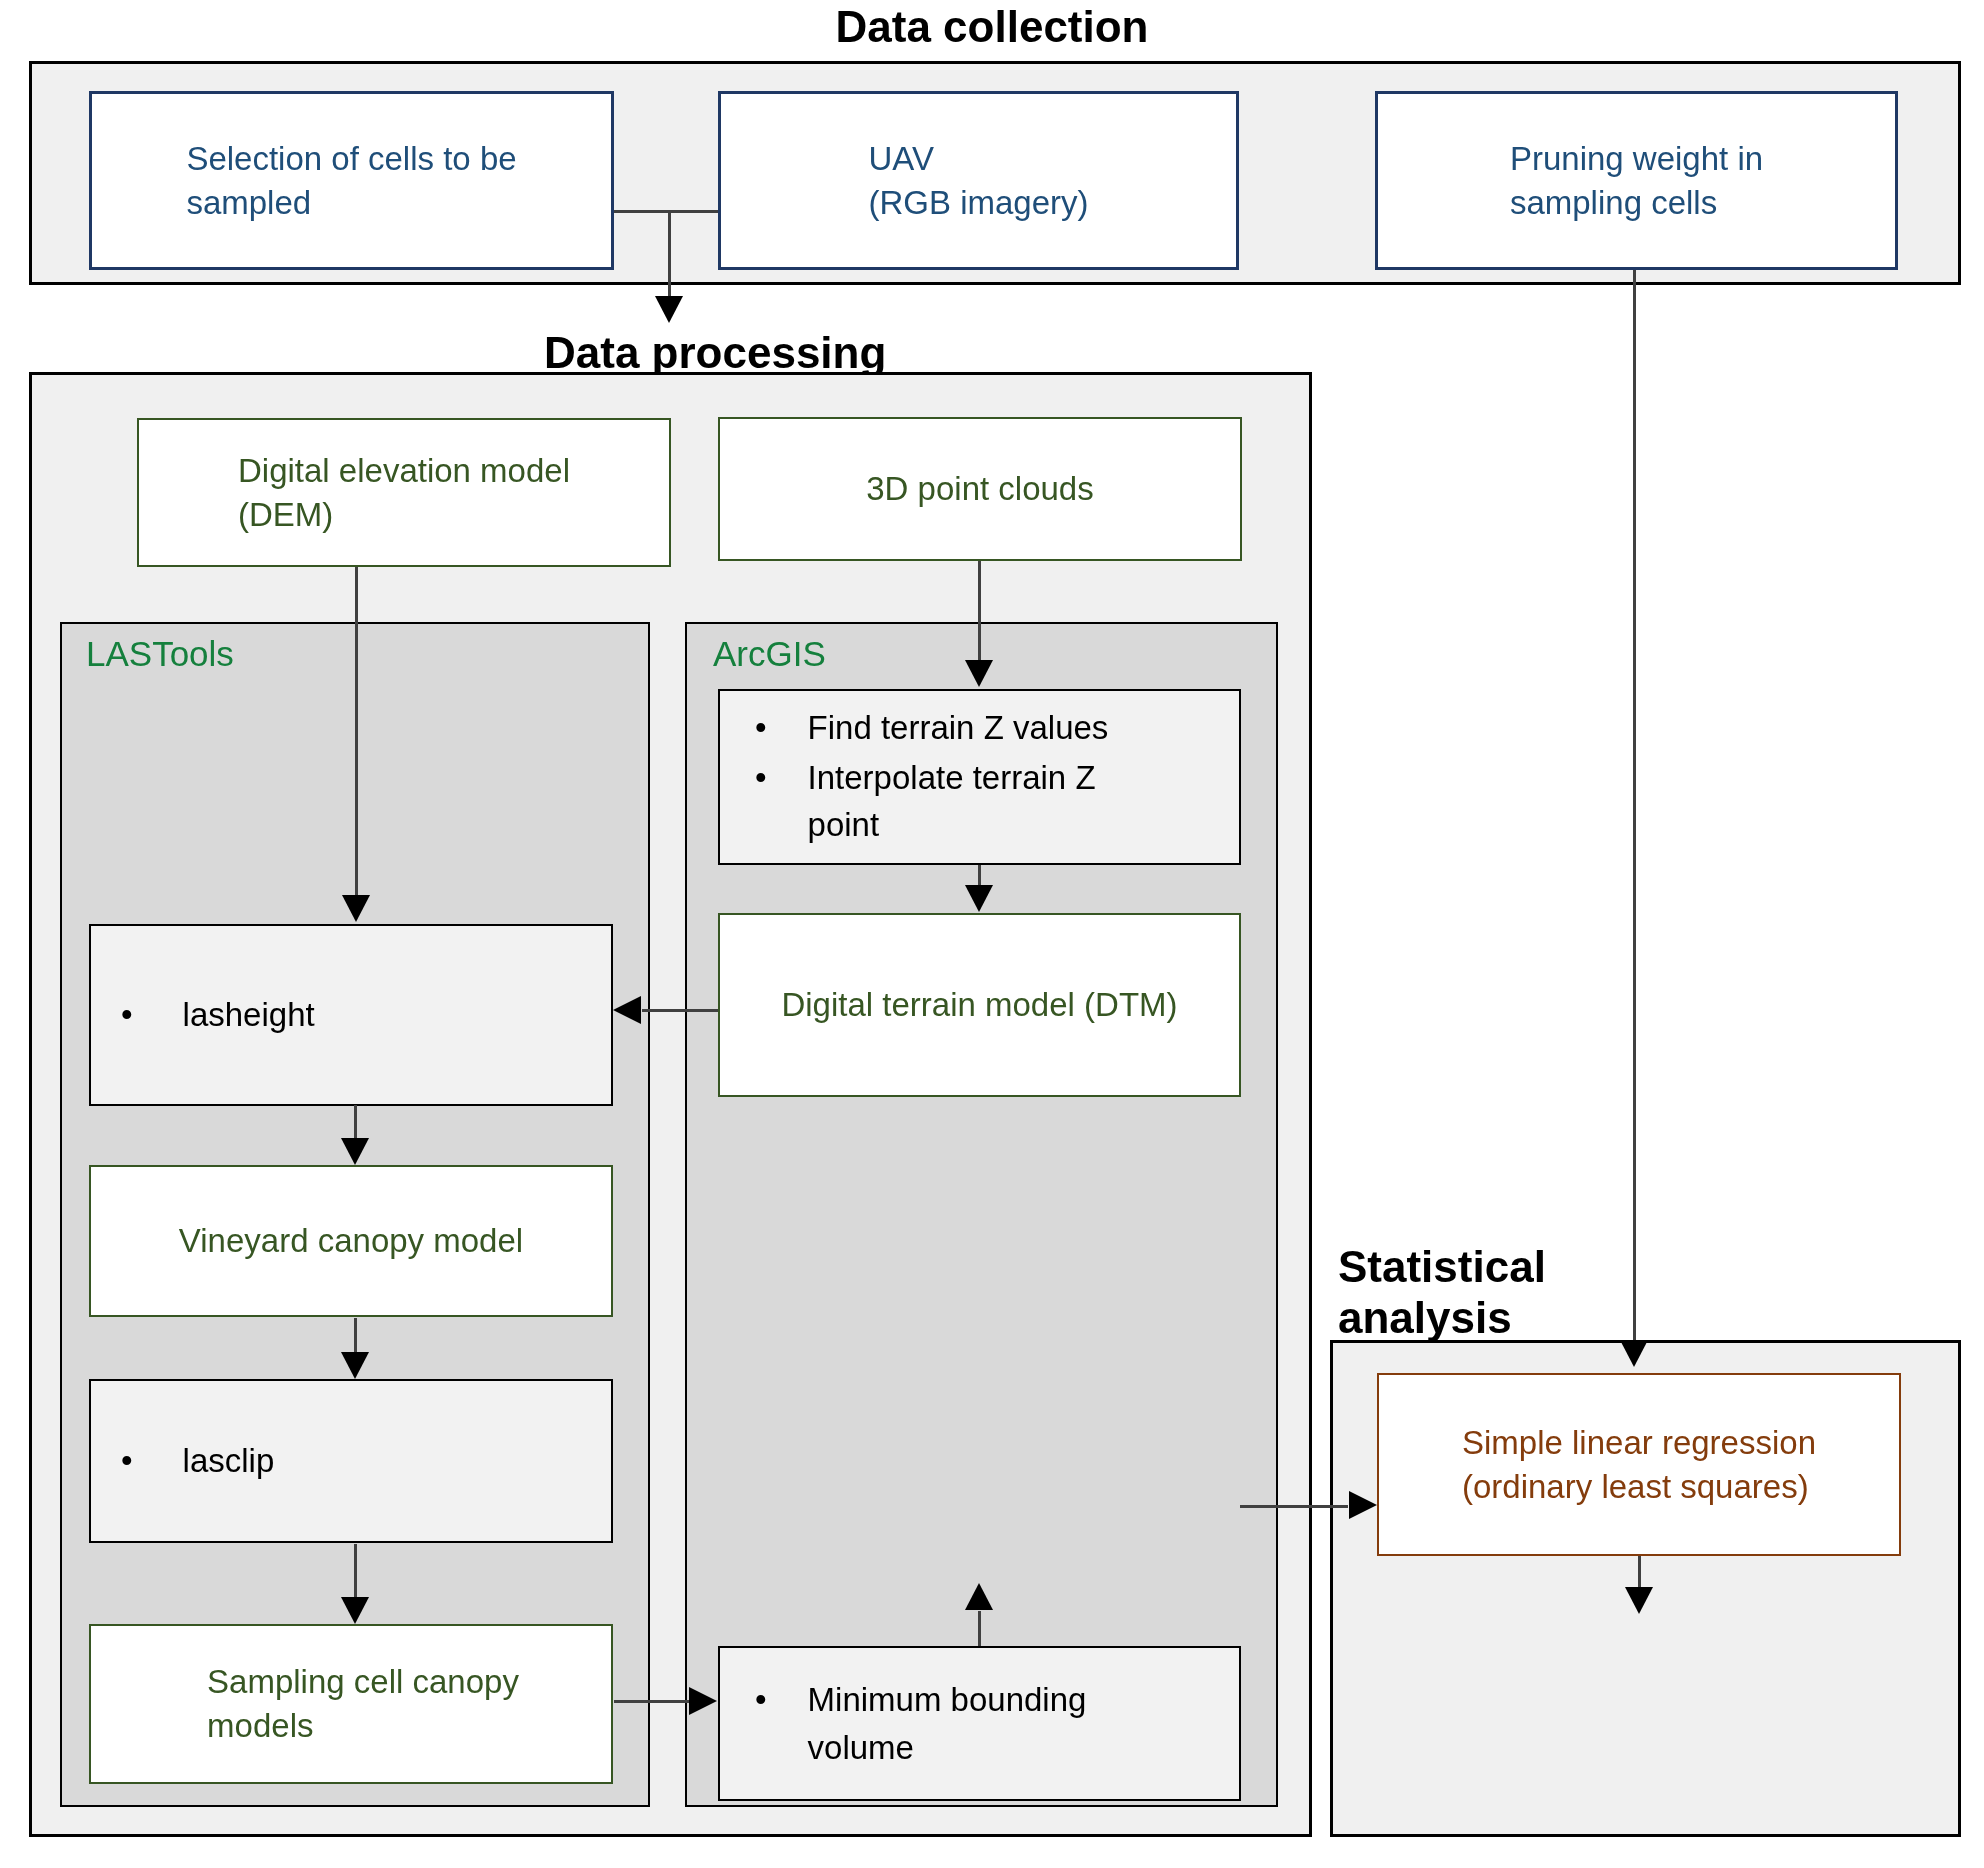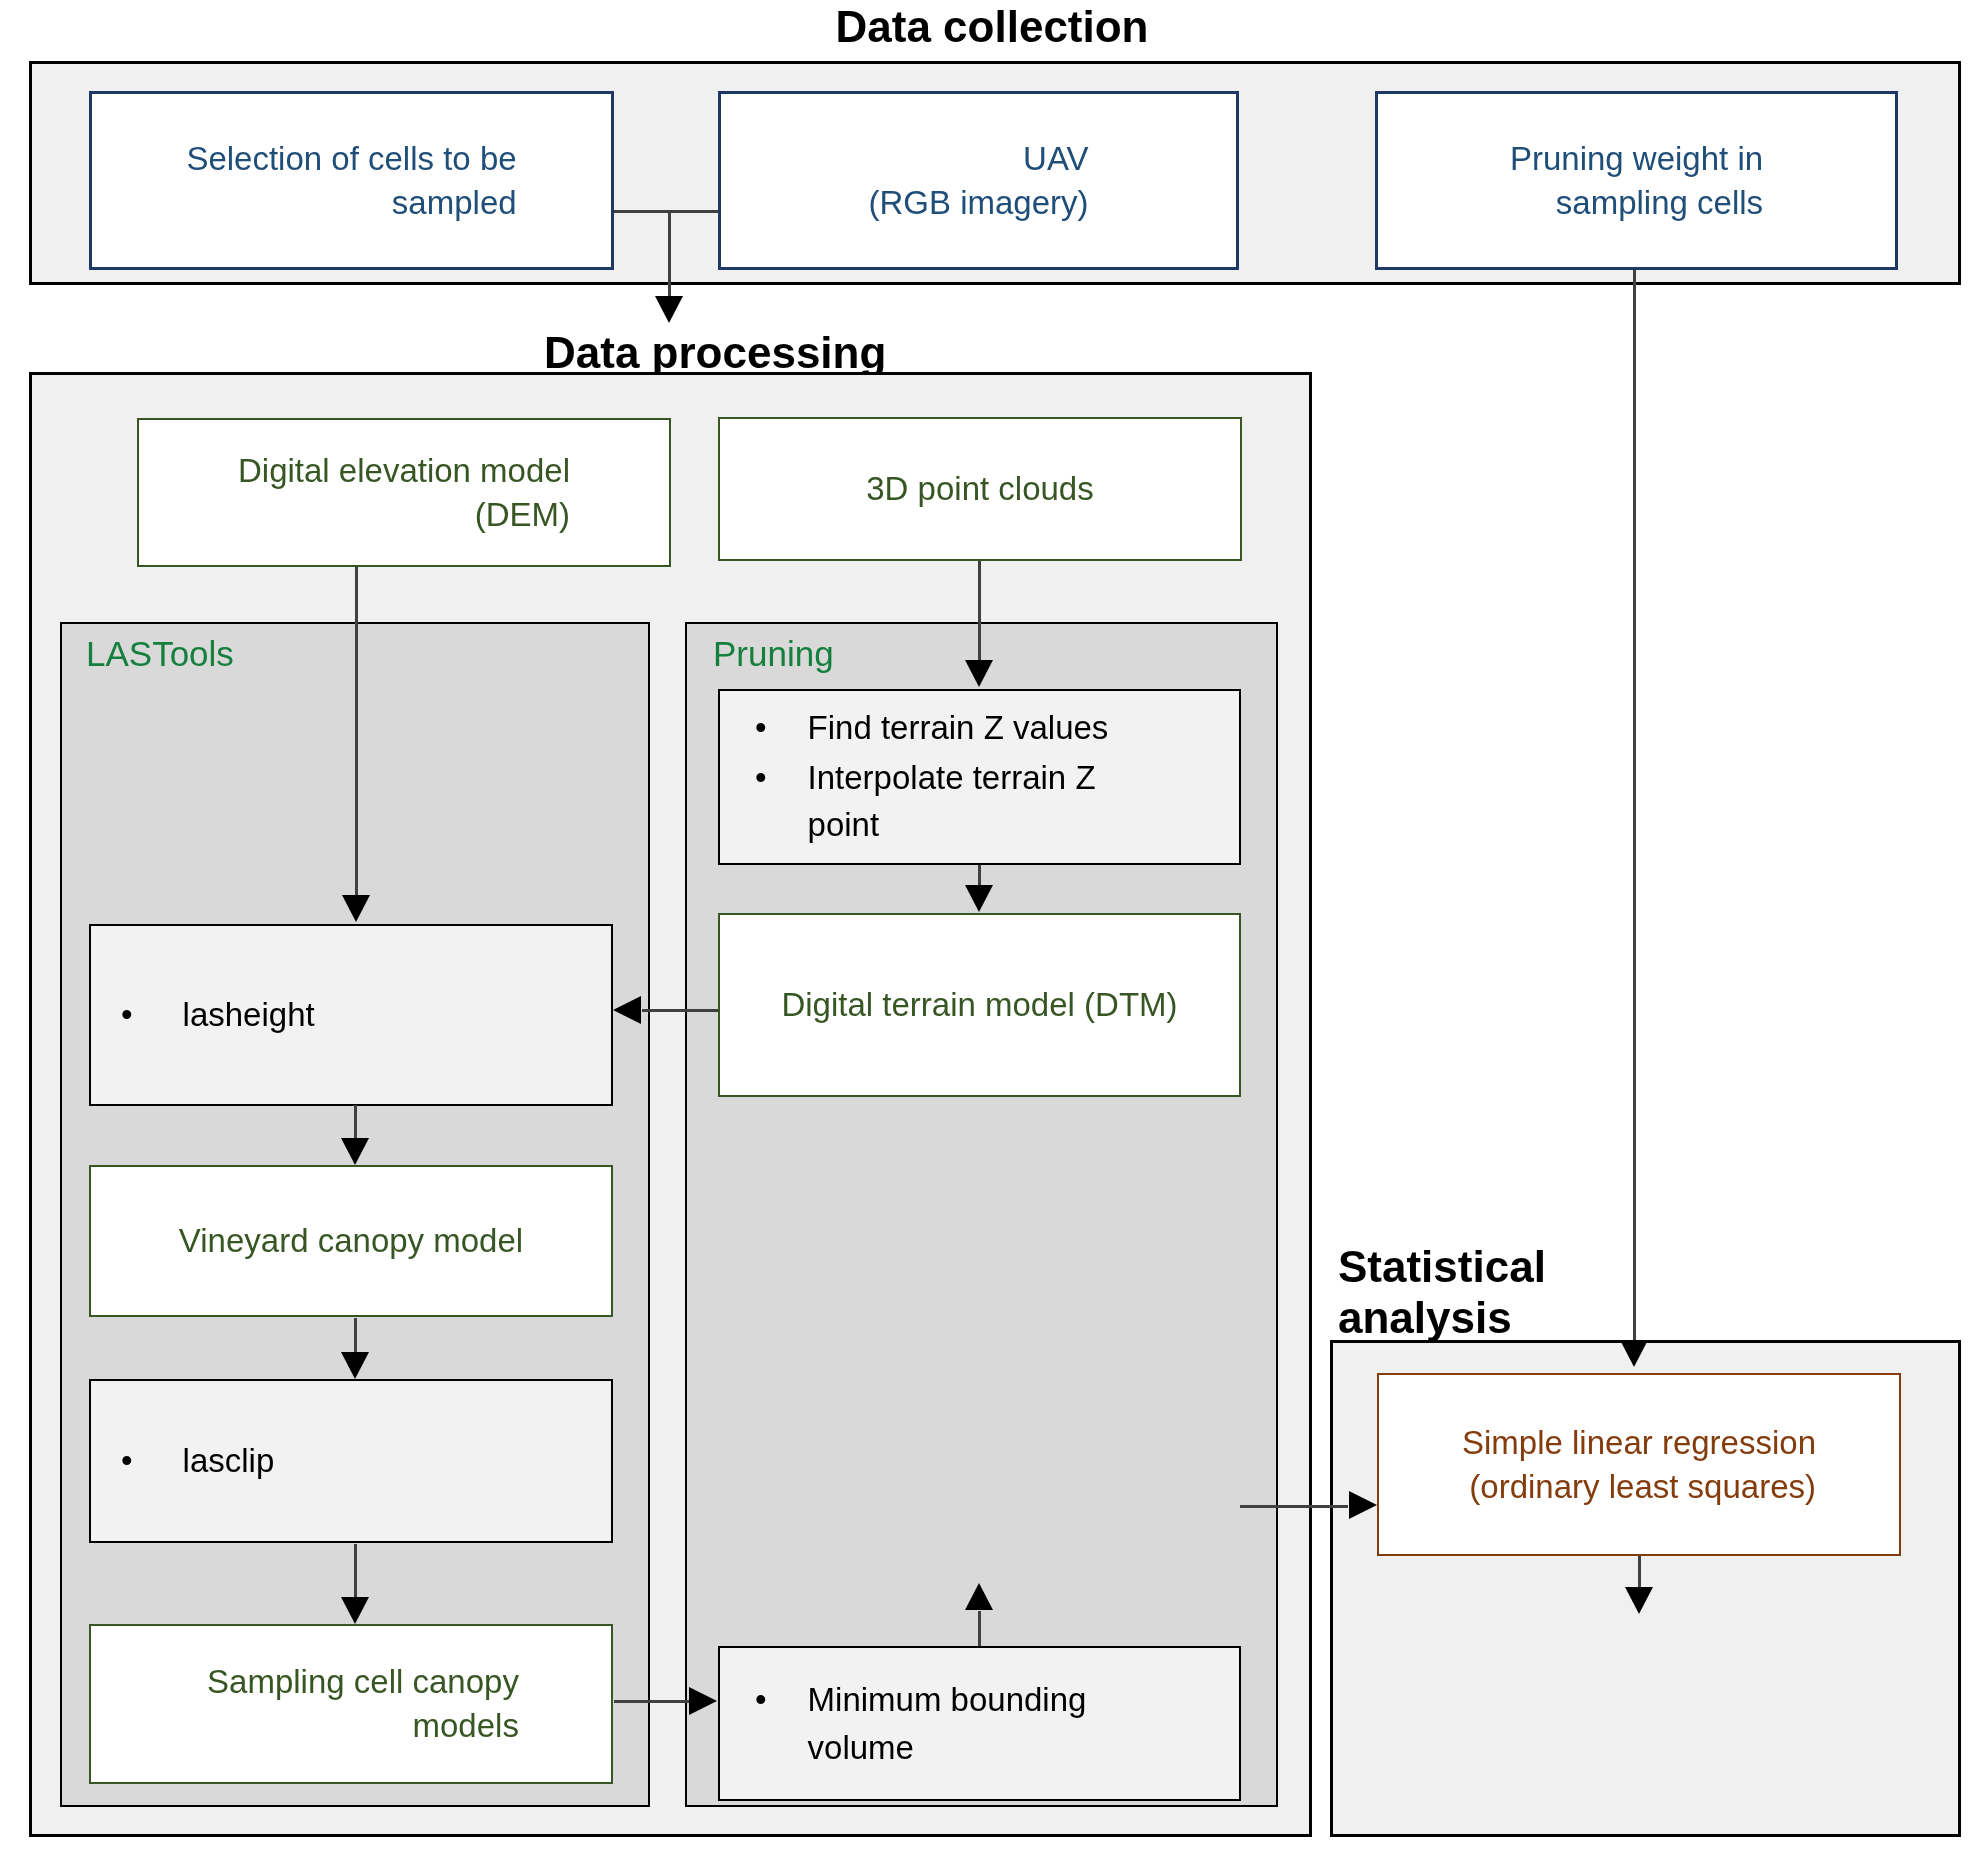--- a/index.html
+++ b/index.html
@@ -38,21 +38,21 @@
     font-size: 35px;
     color: #15803d;
   }
   .box {
     position: absolute;
     box-sizing: border-box;
     background: #ffffff;
     display: flex;
     align-items: center;
     justify-content: center;
-    text-align: right;
+    text-align: left;
     font-size: 33px;
     line-height: 1.32;
     white-space: pre-line;
   }
   .box.blue  { border: 3.1px solid #1f3864; color: #1f4e79; }
   .box.green { border: 2.5px solid #375623; color: #375623; }
   .box.brown { border: 2.5px solid #843c0c; color: #843c0c; }
   .itembox {
     position: absolute;
     box-sizing: border-box;
@@ -92,21 +92,21 @@
 analysis</div>
 
   <div class="panel" style="left:28.5px; top:61px; width:1932px; height:224px;"></div>
 
   <div class="panel" style="left:28.5px; top:372px; width:1283px; height:1465px;"></div>
 
   <div class="toolpanel" style="left:60px; top:622px; width:590px; height:1185px;"></div>
   <div class="tool-title" style="left:86px; top:634px;">LASTools</div>
 
   <div class="toolpanel" style="left:685px; top:622px; width:593px; height:1185px;"></div>
-  <div class="tool-title" style="left:713px; top:634px;">Pruning</div>
+  <div class="tool-title" style="left:713px; top:634px;">ArcGIS</div>
 
   <div class="panel" style="left:1330px; top:1340px; width:631px; height:497px;"></div>
 
   <div class="box blue" style="left:89px; top:91px; width:525px; height:179px;">Selection of cells to be
 sampled</div>
   <div class="box blue" style="left:718px; top:91px; width:521px; height:179px;">UAV
 (RGB imagery)</div>
   <div class="box blue" style="left:1375px; top:91px; width:523px; height:179px;">Pruning weight in
 sampling cells</div>
 

